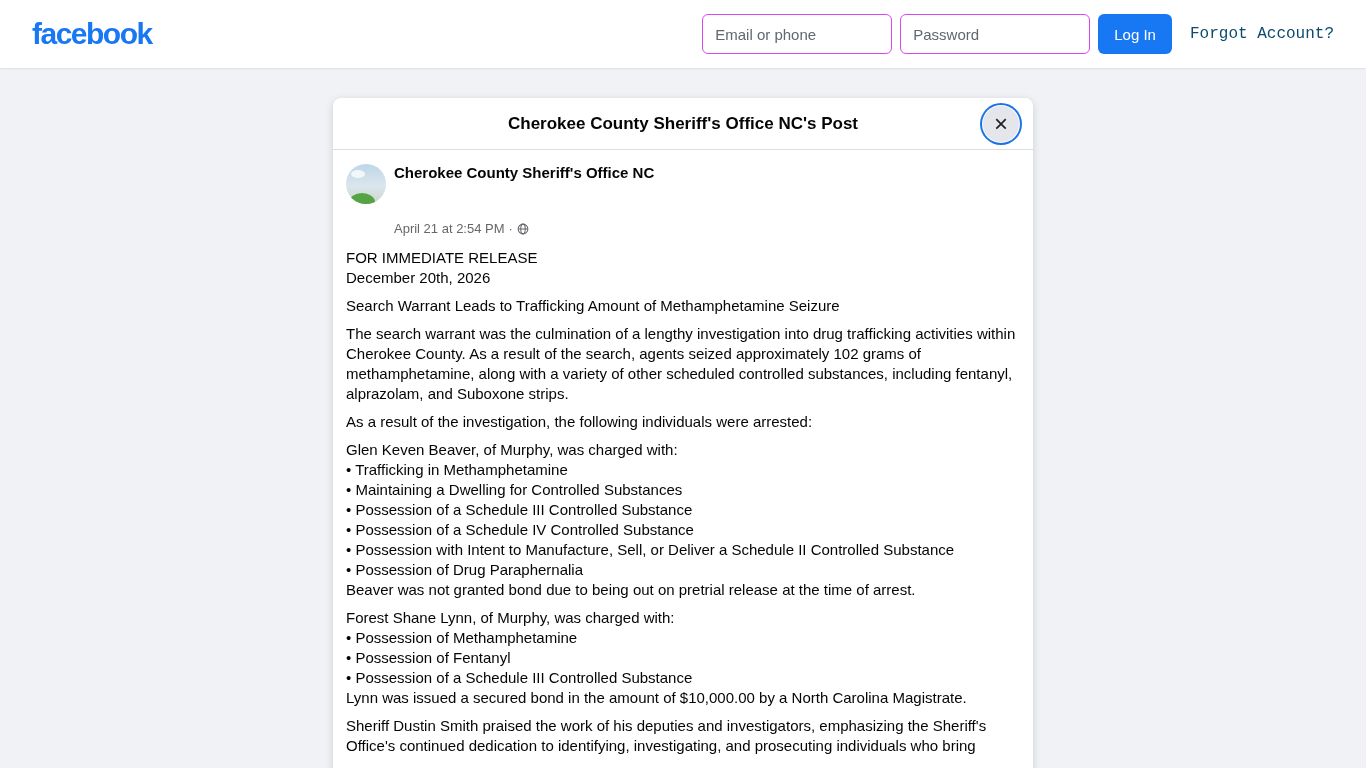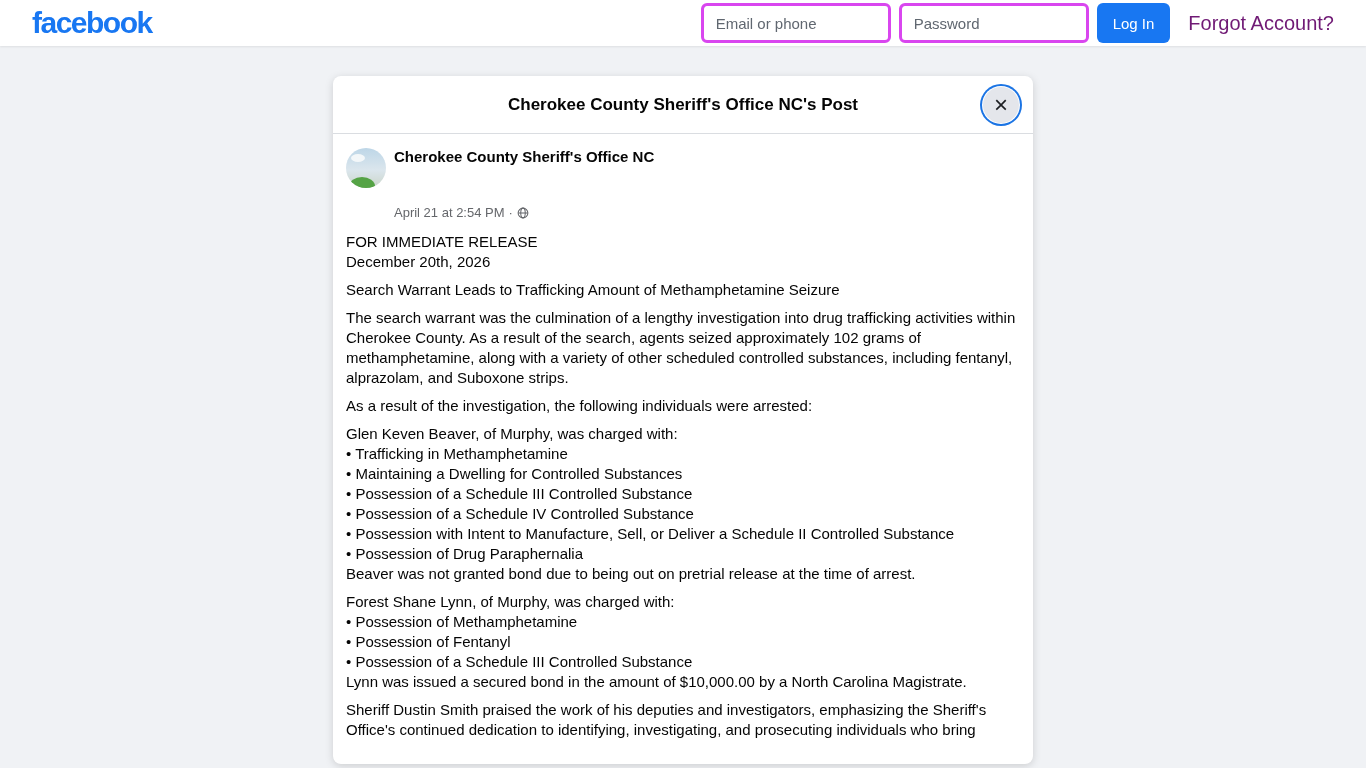--- a/index.html
+++ b/index.html
@@ -5,42 +5,42 @@
   * { box-sizing: border-box; margin: 0; padding: 0; }
   html, body { width: 1366px; height: 768px; overflow: hidden; }
   body {
     background: #f0f2f5;
     font-family: "Liberation Sans", sans-serif;
     color: #050505;
   }
 
   
   .topbar {
-    height: 46px;
+    height: 68px;
     background: #ffffff;
     display: flex;
     align-items: center;
     justify-content: space-between;
     padding: 4px 32px;
     box-shadow: 0 1px 2px rgba(0,0,0,.08);
     position: relative;
     z-index: 5;
   }
   .logo {
     color: #1877f2;
     font-size: 30px;
     font-weight: bold;
     letter-spacing: -1.5px;
     cursor: pointer;
   }
   .auth { display: flex; align-items: center; gap: 8px; }
   .field {
     width: 190px;
     height: 40px;
-    border: 3px solid #d946ef;
+    border: 1px solid #d946ef;
     border-radius: 6px;
     padding: 0 12px;
     font-size: 15px;
     font-family: "Liberation Sans", sans-serif;
     color: #1c1e21;
     outline: none;
   }
   .field::placeholder { color: #606770; }
   .login-btn {
     height: 40px;
@@ -48,38 +48,39 @@
     background: #1877f2;
     color: #ffffff;
     font-weight: normal;
     font-size: 15px;
     font-family: "Liberation Sans", sans-serif;
     border: none;
     border-radius: 6px;
     cursor: pointer;
   }
   .forgot {
-    color: #701a75;
-    font-size: 20px;
+    color: #0c4a6e;
+    font-size: 16px;
     text-decoration: none;
     margin-left: 10px;
     white-space: nowrap;
+    font-family: Liberation Mono, monospace;
   }
 
   
   .post-card {
     width: 700px;
     margin: 30px auto 0;
     background: #ffffff;
     border-radius: 8px;
     box-shadow: 0 2px 8px rgba(0,0,0,.15);
   }
   .card-header {
     position: relative;
-    height: 58px;
+    height: 52px;
     display: flex;
     align-items: center;
     justify-content: center;
     border-bottom: 1px solid #dadde1;
     padding: 0 60px;
   }
   .card-title {
     font-size: 17px;
     font-weight: bold;
     color: #050505;

